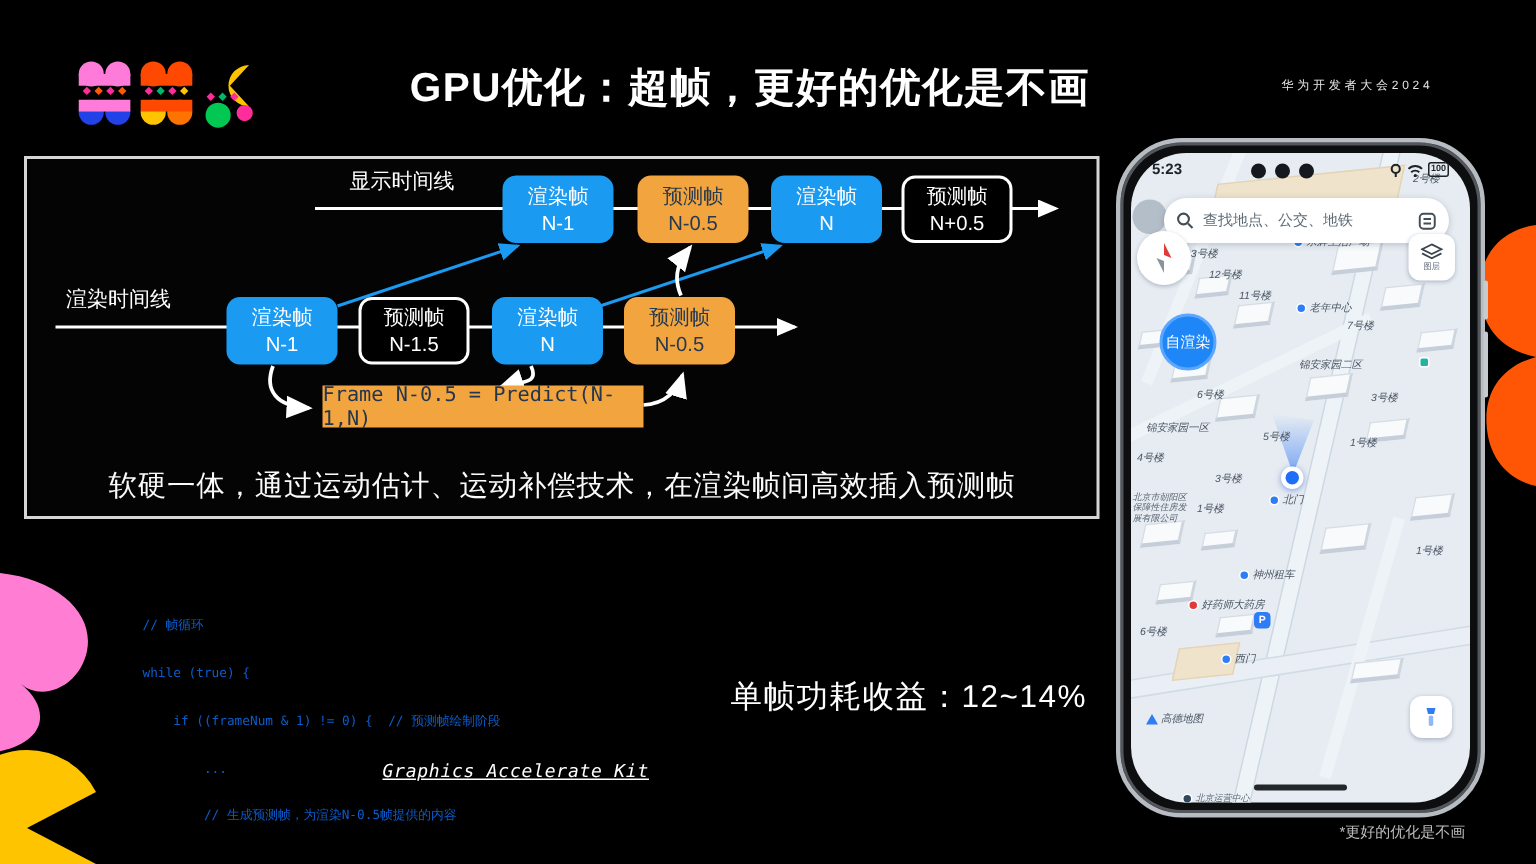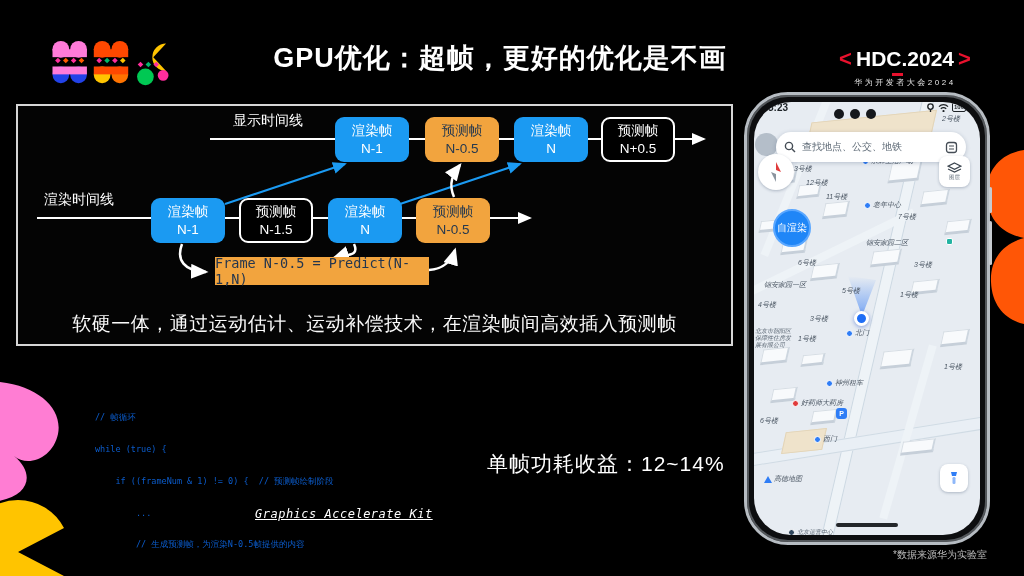--- a/index.html
+++ b/index.html
@@ -64,21 +64,21 @@
            transform:skewX(-18deg) rotate(-6deg); }
   .mlabel { position:absolute; font-size:7px; color:#4b5663; white-space:nowrap; z-index:3;
             display:flex; align-items:center; gap:2px; }
   .mlabel.tiny { font-size:6px; color:#5a6673; }
   .dot { width:7px; height:7px; border-radius:50%; background:#2f7df6; border:1px solid #fff; display:inline-block;}
   .dot.red { background:#e03b3b; }
   .dot.teal { background:#23b3a2; border-radius:2px; }
   .tri { width:0; height:0; border-left:4px solid transparent; border-right:4px solid transparent;
          border-bottom:7px solid #2f7df6; display:inline-block; }
   .statusbar { position:absolute; left:0; top:0; width:100%; height:22px; z-index:5;
-               display:flex; align-items:flex-start; justify-content:space-between;
+               display:flex; align-items:center; justify-content:space-between;
                padding:0 14px; font-size:10px; font-weight:bold; color:#1d2226; }
   .punch { position:absolute; left:80px; top:7px; display:flex; gap:6px; z-index:6; }
   .punch i { width:10px; height:10px; border-radius:50%; background:#15181c; }
   .searchbar { position:absolute; left:22px; top:30px; width:190px; height:30px; z-index:5;
                background:#fff; border-radius:16px; box-shadow:0 1px 4px rgba(40,60,90,.25);
                display:flex; align-items:center; padding:0 8px; gap:6px; }
   .searchbar .ph { font-size:10px; color:#5f6b77; flex:1; }
   .avatar { position:absolute; left:1px; top:31px; width:23px; height:23px; border-radius:50%;
             background:#b4bec9; z-index:4; }
   .compass { position:absolute; left:4px; top:52px; width:36px; height:36px; border-radius:50%;
@@ -138,24 +138,20 @@
     <rect x="88" y="25.5" width="4" height="4" fill="#ff2d9c" transform="rotate(45 90 27.5)"></rect>
     <rect x="96" y="25.5" width="4" height="4" fill="#00b86b" transform="rotate(45 98 27.5)"></rect>
     <rect x="104" y="25.5" width="4" height="4" fill="#ff2d9c" transform="rotate(45 106 27.5)"></rect>
     <circle cx="95" cy="40" r="8.5" fill="#00c853"></circle>
     <path d="M113 33 a5.5 5.5 0 0 1 5.5 5.5 a5.5 5.5 0 0 1 -11 0 a5.5 5.5 0 0 1 5.5 -5.5" fill="#ff2d9c"></path>
   </svg>
 
   <div class="title">GPU优化：超帧，更好的优化是不画</div>
 
   <div class="hdc-badge">
-    <div class="hdc-line">
-      <span class="br">&lt;</span><span>HDC.2024</span><span class="br">&gt;</span>
-      <span class="hdc-underline"></span>
-    </div>
     <div class="hdc-sub">华为开发者大会2024</div>
   </div>
 
   <div class="panel">
     <svg class="panel-svg" viewBox="0 0 713 238">
       <defs>
         <marker id="aw" markerWidth="8" markerHeight="8" refX="6" refY="3" orient="auto">
           <path d="M0,0 L7,3 L0,6 Z" fill="#ffffff"></path>
         </marker>
         <marker id="ab" markerWidth="8" markerHeight="8" refX="6" refY="3" orient="auto">
@@ -222,21 +218,21 @@
     
     
     
     
     
     
   </div>
 
   <div class="kit">Graphics Accelerate Kit</div>
   <div class="benefit">单帧功耗收益：12~14%</div>
-  <div class="footnote">*数据来源华为实验室</div>
+  <div class="footnote">*更好的优化是不画</div>
 
   <svg class="decor-left" width="90" height="200" viewBox="0 0 90 200">
     <path d="M-30 6 C28 0 64 28 58 58 C53 82 28 92 14 80 C36 98 30 122 -8 126 L-30 126 Z" fill="#ff7dd3"></path>
     <path d="M18 124 A52 52 0 1 0 18 228 A52 52 0 0 0 64 200 L18 176 L64 152 A52 52 0 0 0 18 124 Z" fill="#ffc400"></path>
   </svg>
 
   <svg class="decor-right" width="40" height="176" viewBox="0 0 40 176">
     <path d="M40 0 C12 4 0 26 3 50 C6 72 20 84 40 88 C18 94 6 110 7 132 C8 156 22 170 40 174 Z" fill="#ff5606"></path>
   </svg>
 

